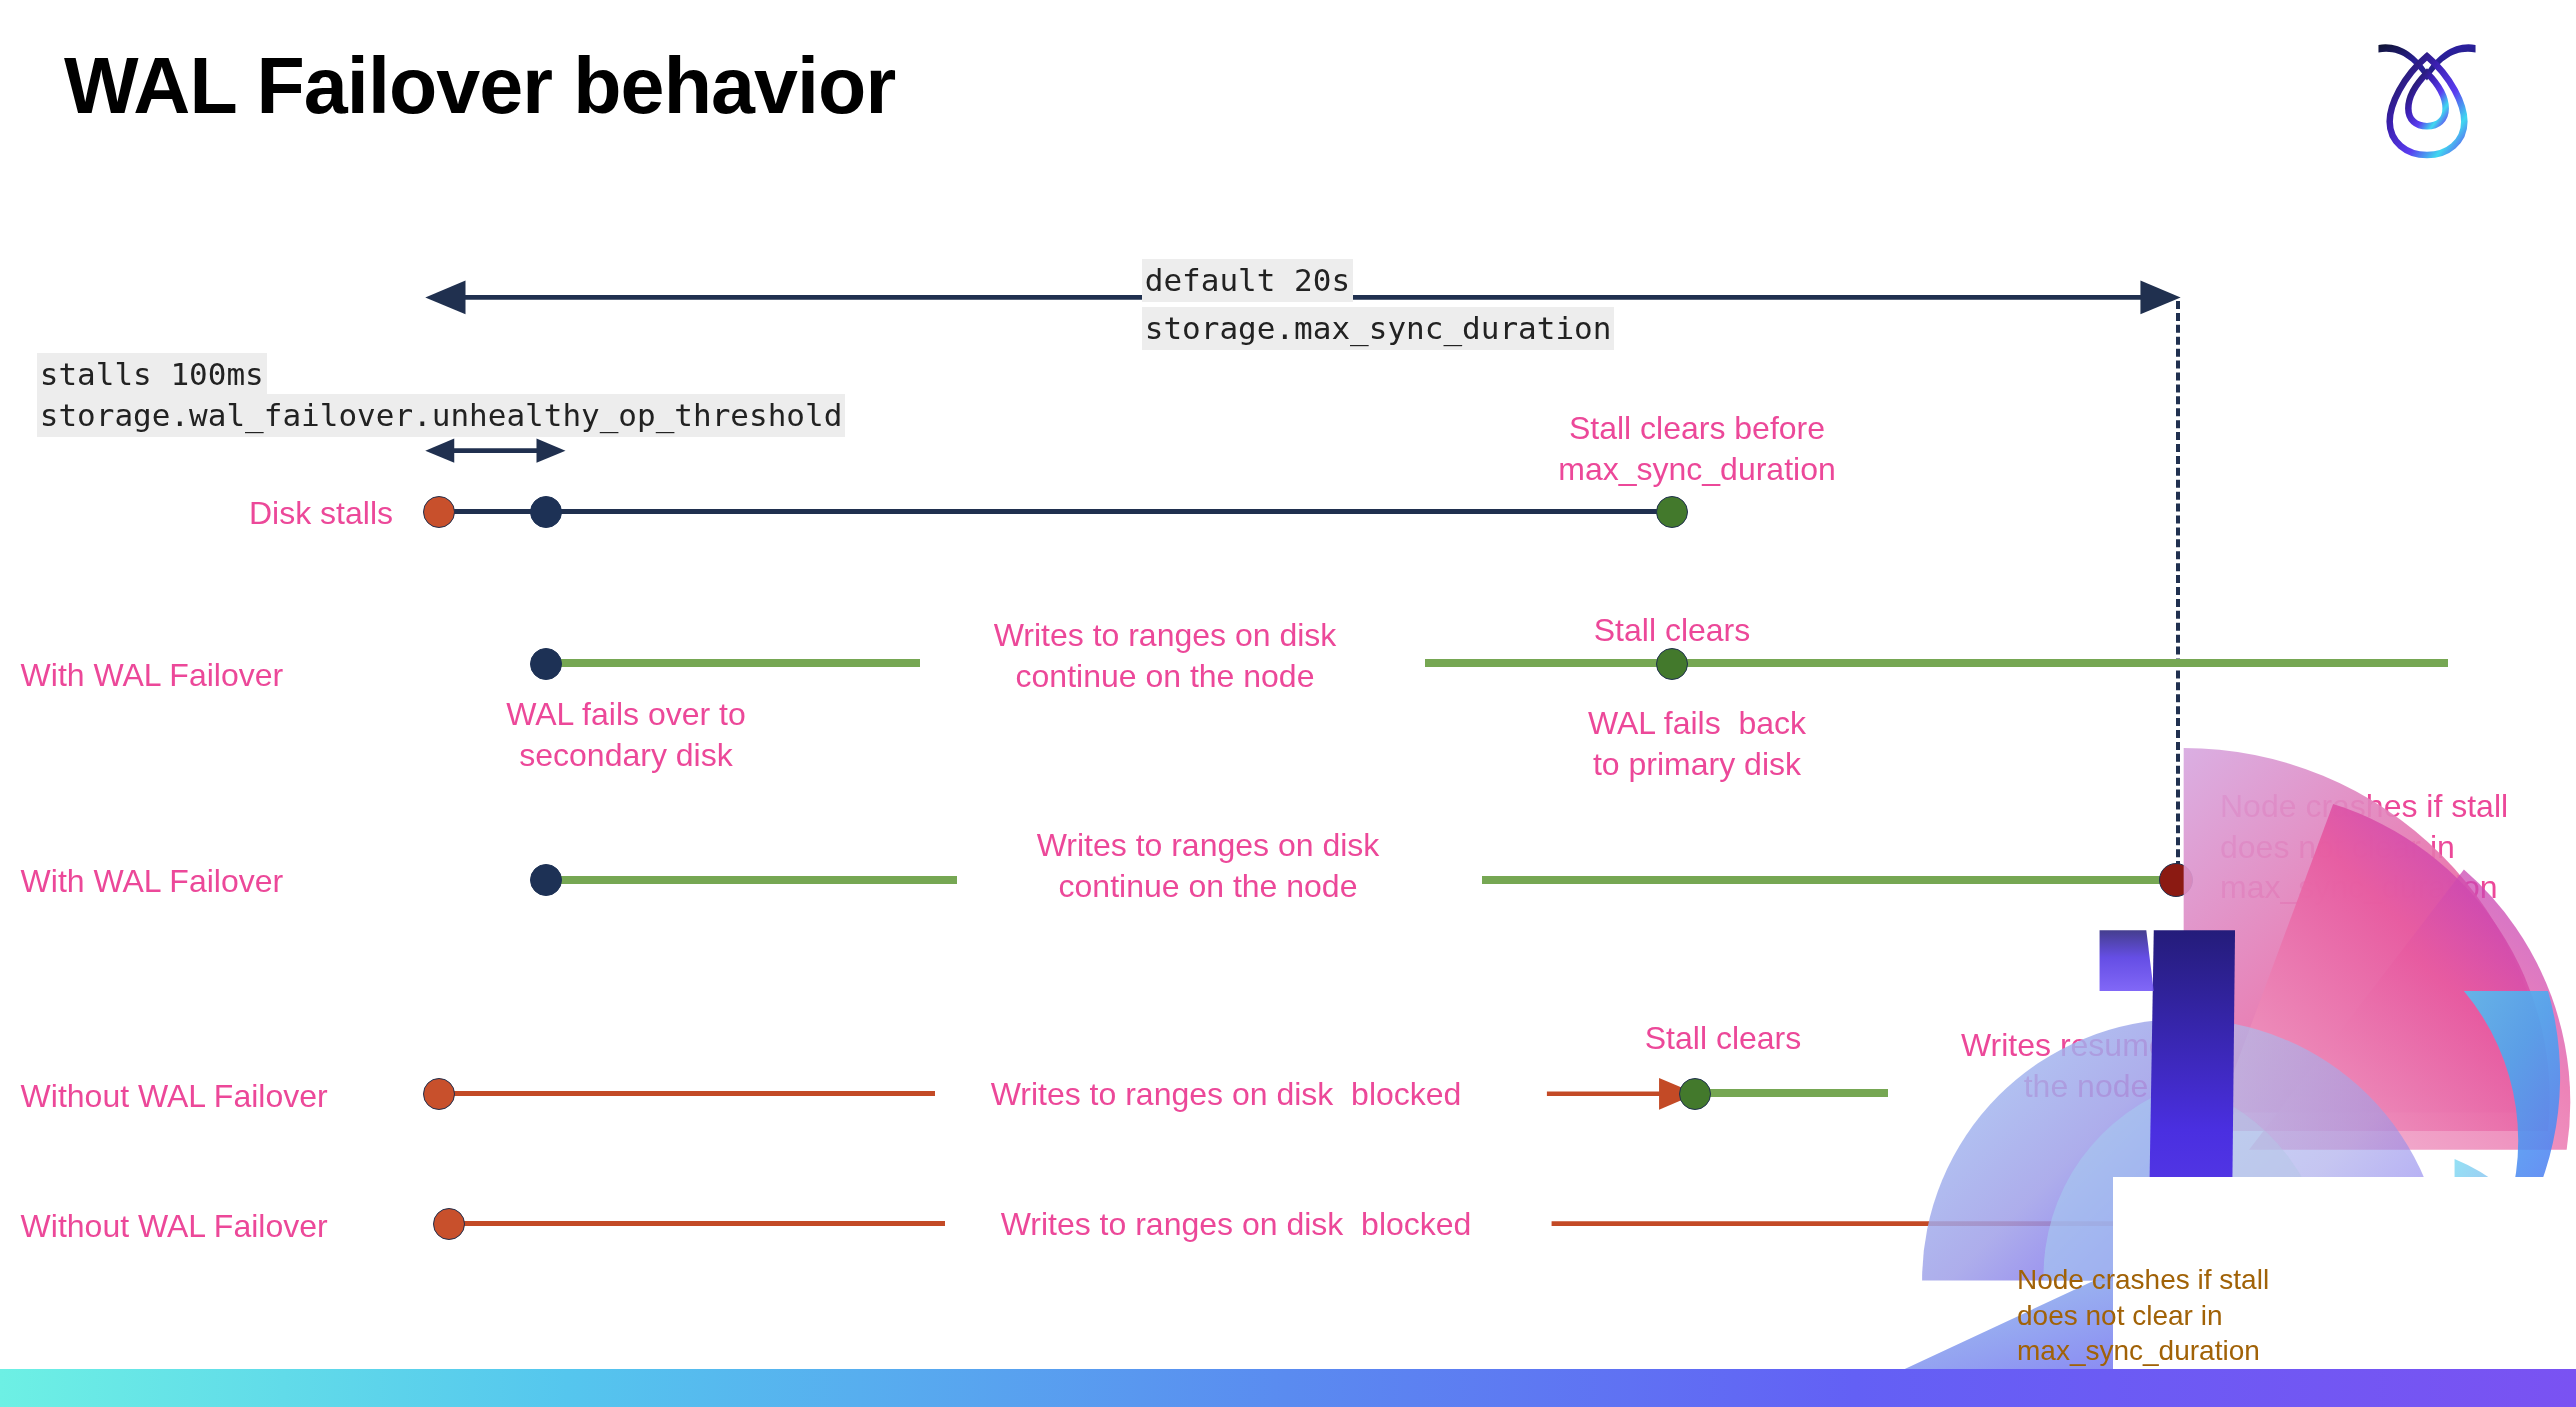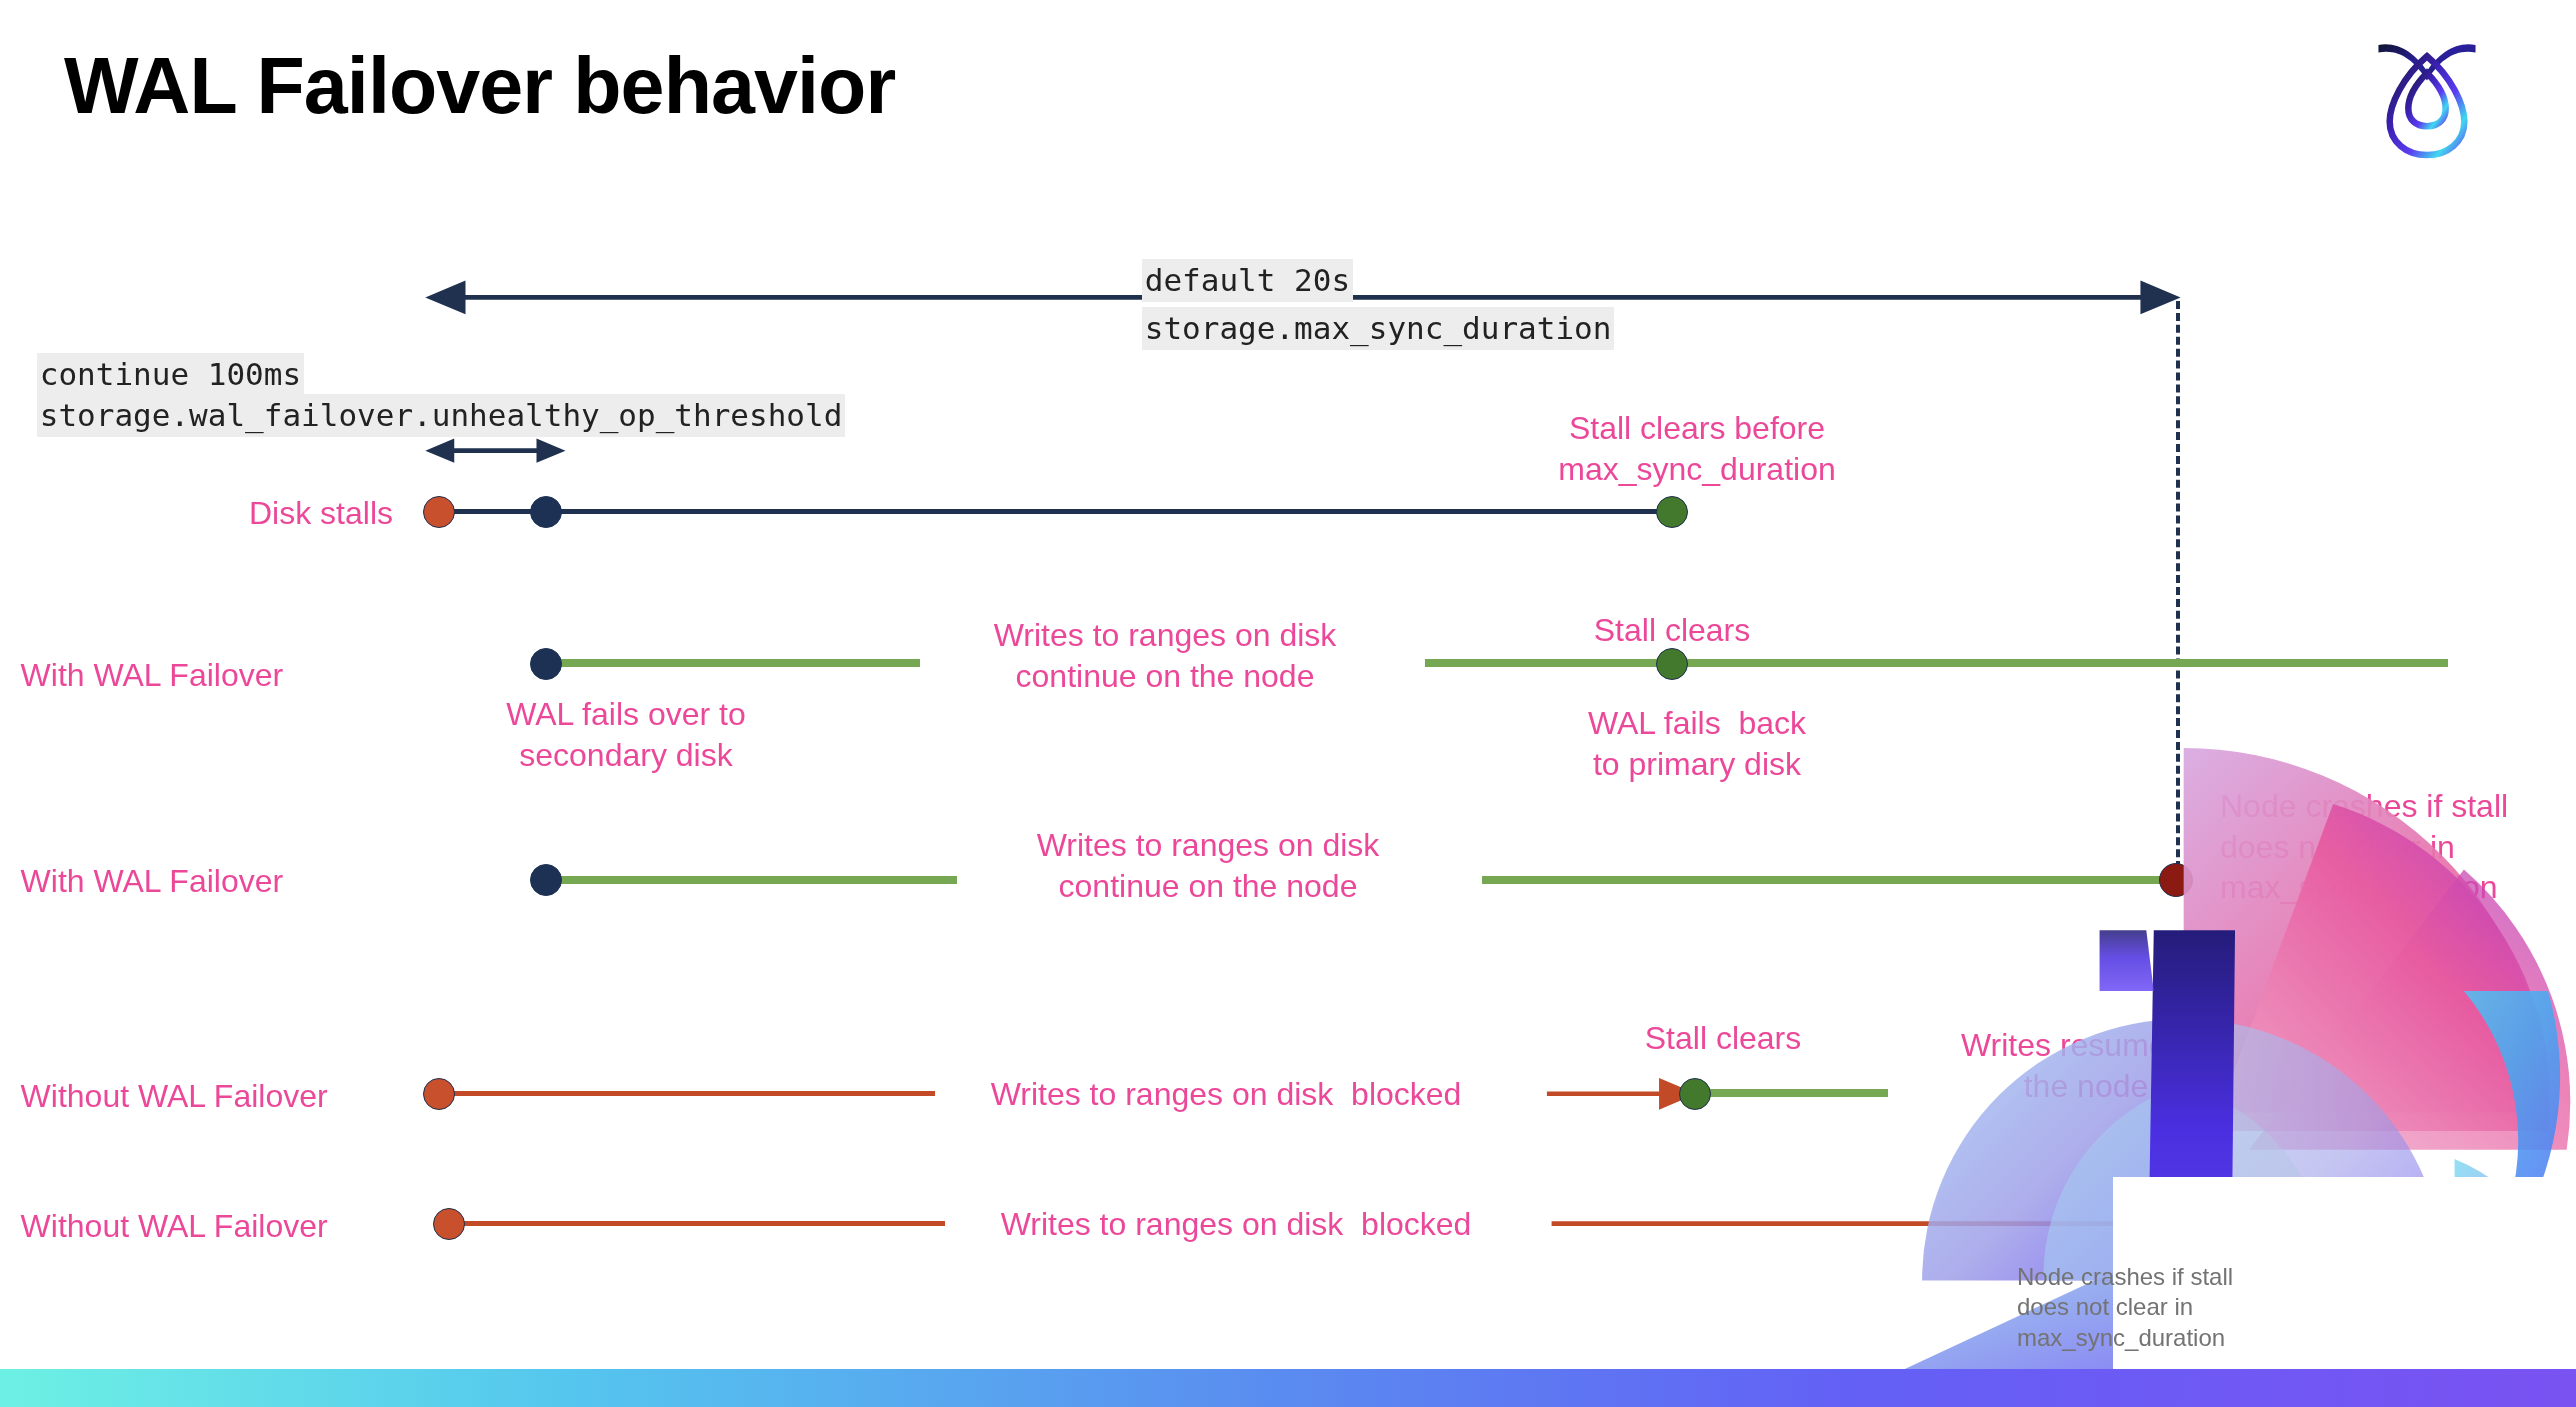--- a/index.html
+++ b/index.html
@@ -57,21 +57,21 @@
   svg.ov{position:absolute;left:0;top:0;width:2576px;height:1408px;
          pointer-events:none;overflow:visible;}
 
   
   .deco{position:absolute;right:0;bottom:34px;width:766px;height:654px;overflow:hidden;}
   .bottombar{position:absolute;left:0;bottom:0;width:100%;height:39px;
              background:linear-gradient(90deg,#6df0e4 0%,#55c6ee 22%,#5a8bf0 50%,#6360f5 72%,#7a52f2 100%);}
   .whitebox{position:absolute;right:0;bottom:39px;width:463px;height:192px;background:#fff;}
   .notebox{
     position:absolute;
-    font-size:24px;line-height:1.27;color:#737373;
+    font-size:28px;line-height:1.27;color:#a16207;
   }
 </style>
 </head>
 <body>
 
 <div class="slide">
 
   <div class="title">WAL Failover behavior</div>
 
   <div class="logo">
@@ -112,21 +112,21 @@
 
     <line x1="1660" y1="1309" x2="2300" y2="1309" stroke="#c34a26" stroke-width="5"></line>
     <polygon points="2330,1309 2288,1291 2288,1327" fill="#c34a26"></polygon>
   </svg>
 
   <div class="vdash" style="left:2176px;top:301px;height:580px;"></div>
 
   <div class="codechip" style="left:1142px;top:259px;">default 20s</div>
   <div class="codechip" style="left:1142px;top:307px;">storage.max_sync_duration</div>
 
-  <div class="codechip" style="left:37px;top:353px;">continue 100ms</div>
+  <div class="codechip" style="left:37px;top:353px;">stalls 100ms</div>
   <div class="codechip" style="left:37px;top:394px;">storage.wal_failover.unhealthy_op_threshold</div>
 
   <div class="lbl r" style="left:393px;top:493px;">Disk stalls</div>
 
   <div class="hline" style="left:437px;top:509px;width:1234px;"></div>
 
   <div class="dot orange" style="left:439px;top:512px;width:32px;height:32px;"></div>
   <div class="dot navy" style="left:546px;top:512px;width:32px;height:32px;"></div>
   <div class="dot green" style="left:1672px;top:512px;width:32px;height:32px;"></div>
 

